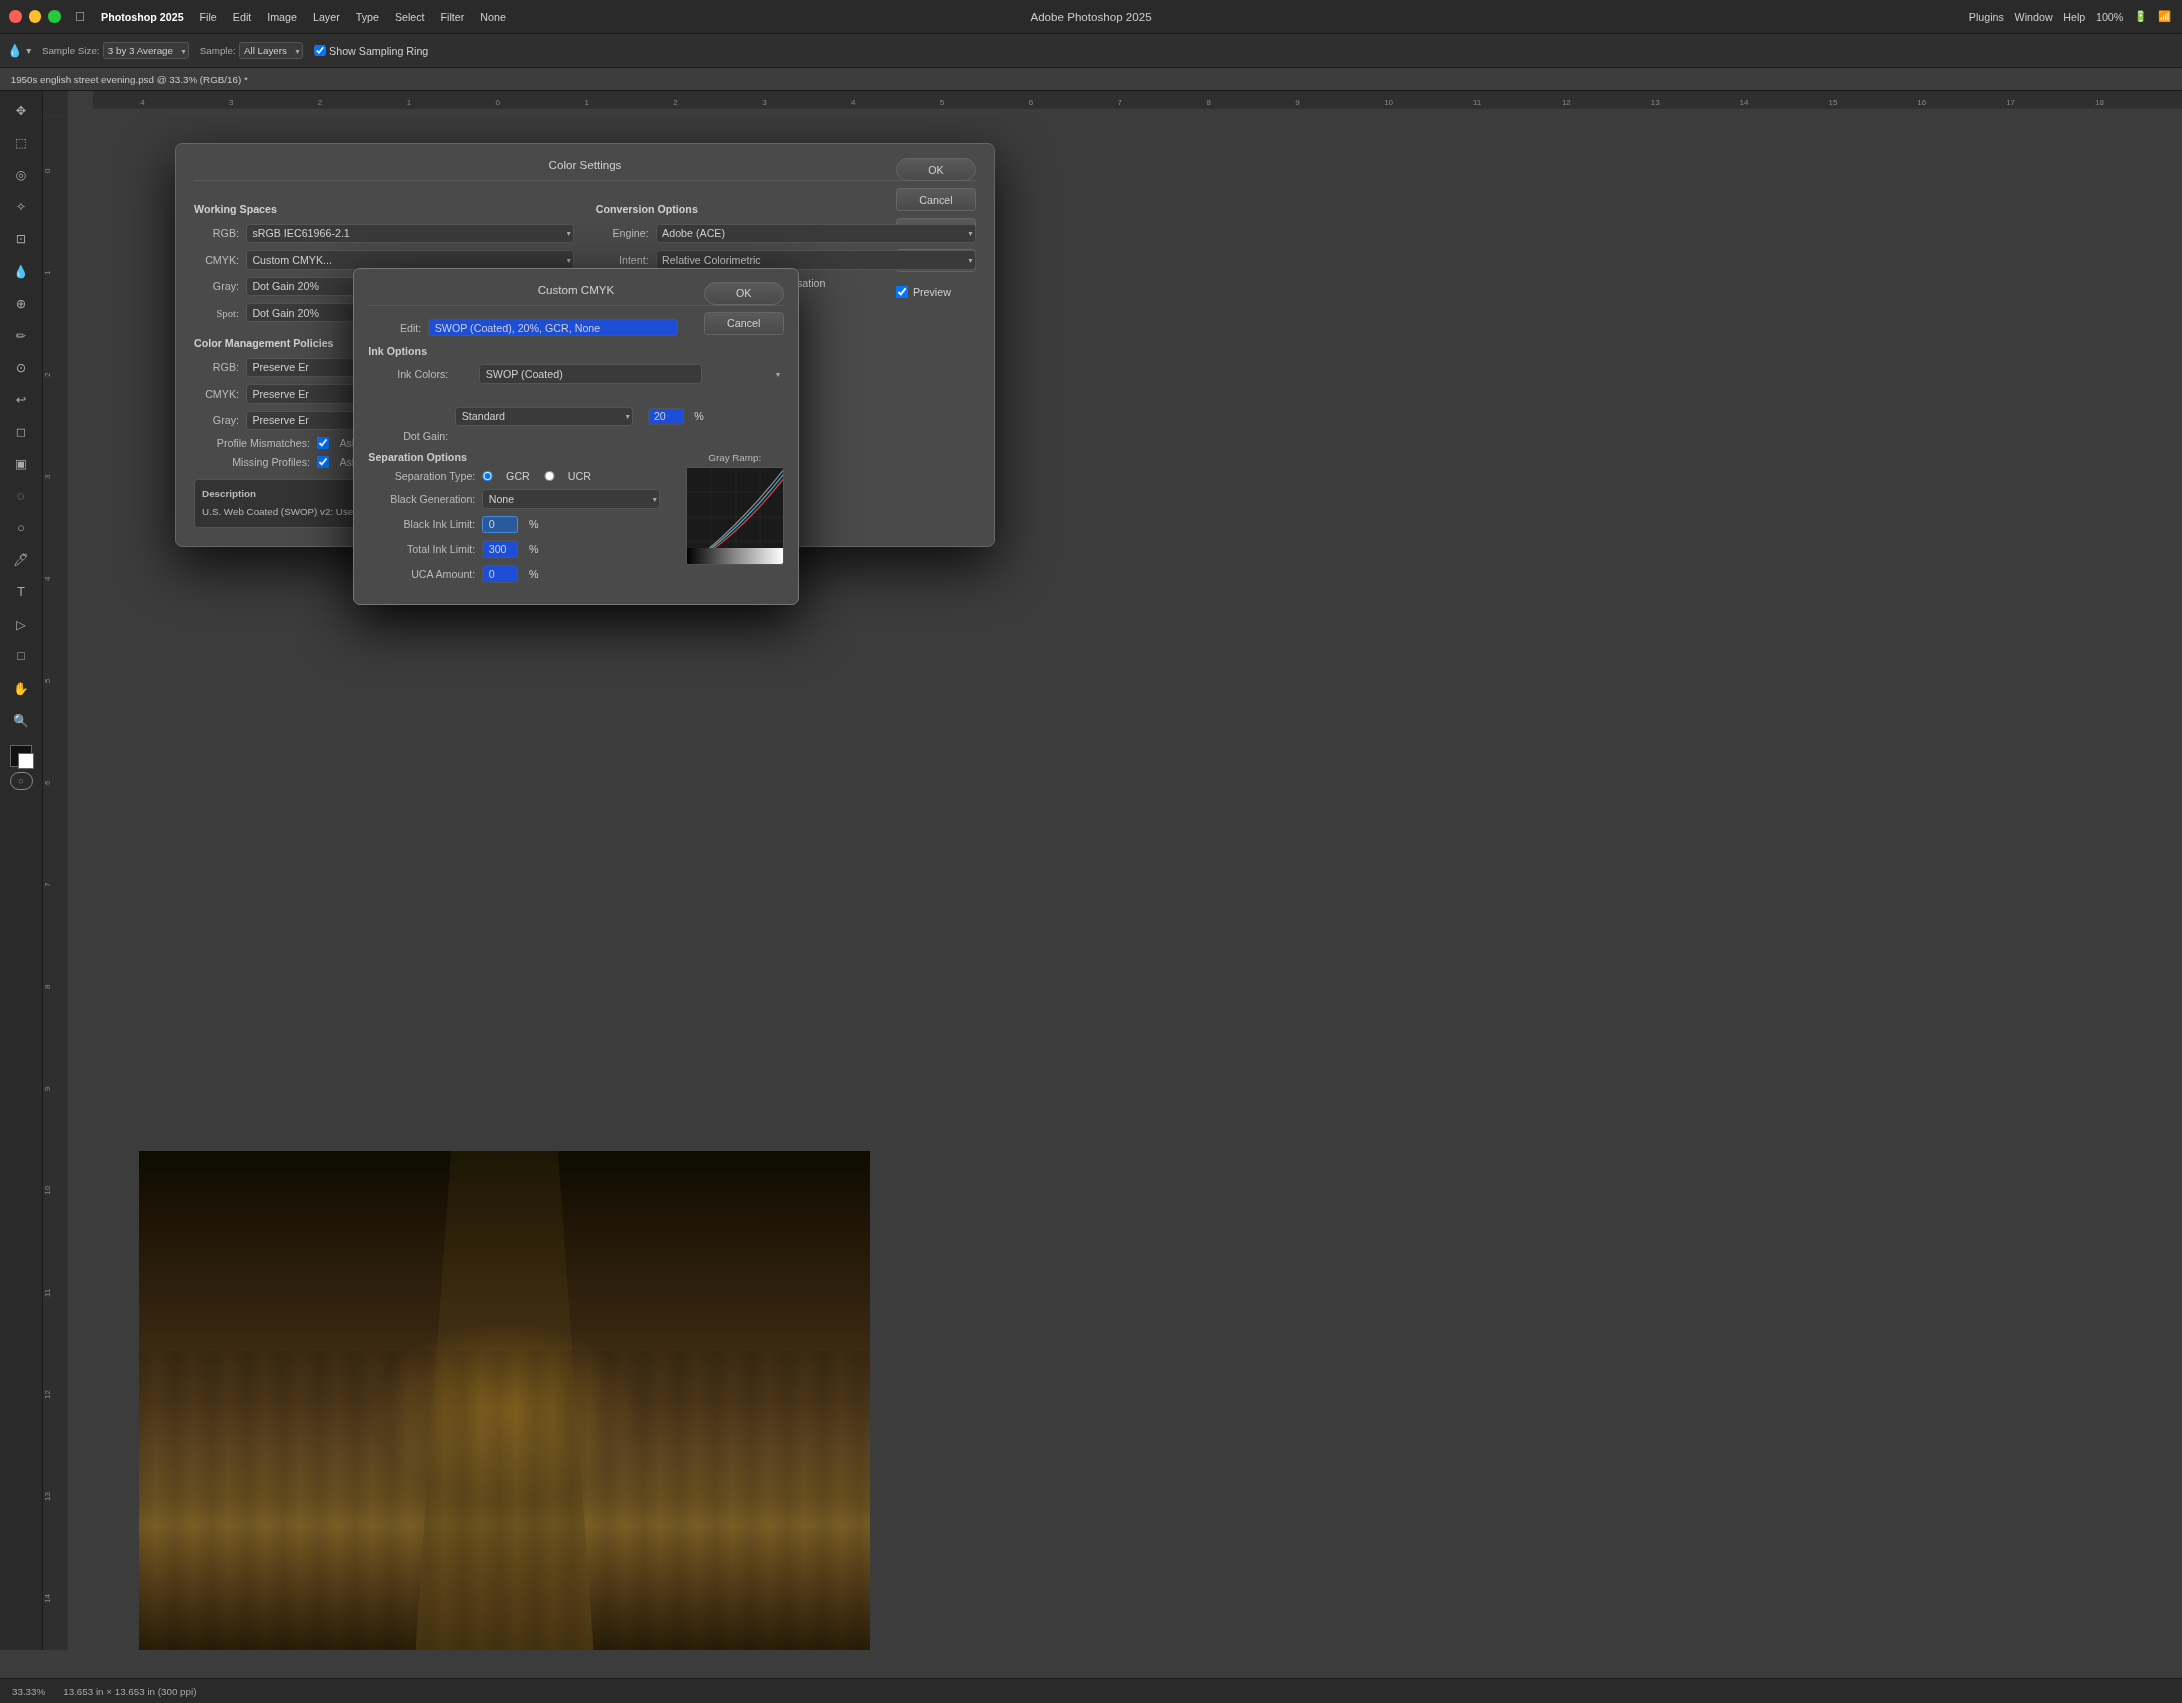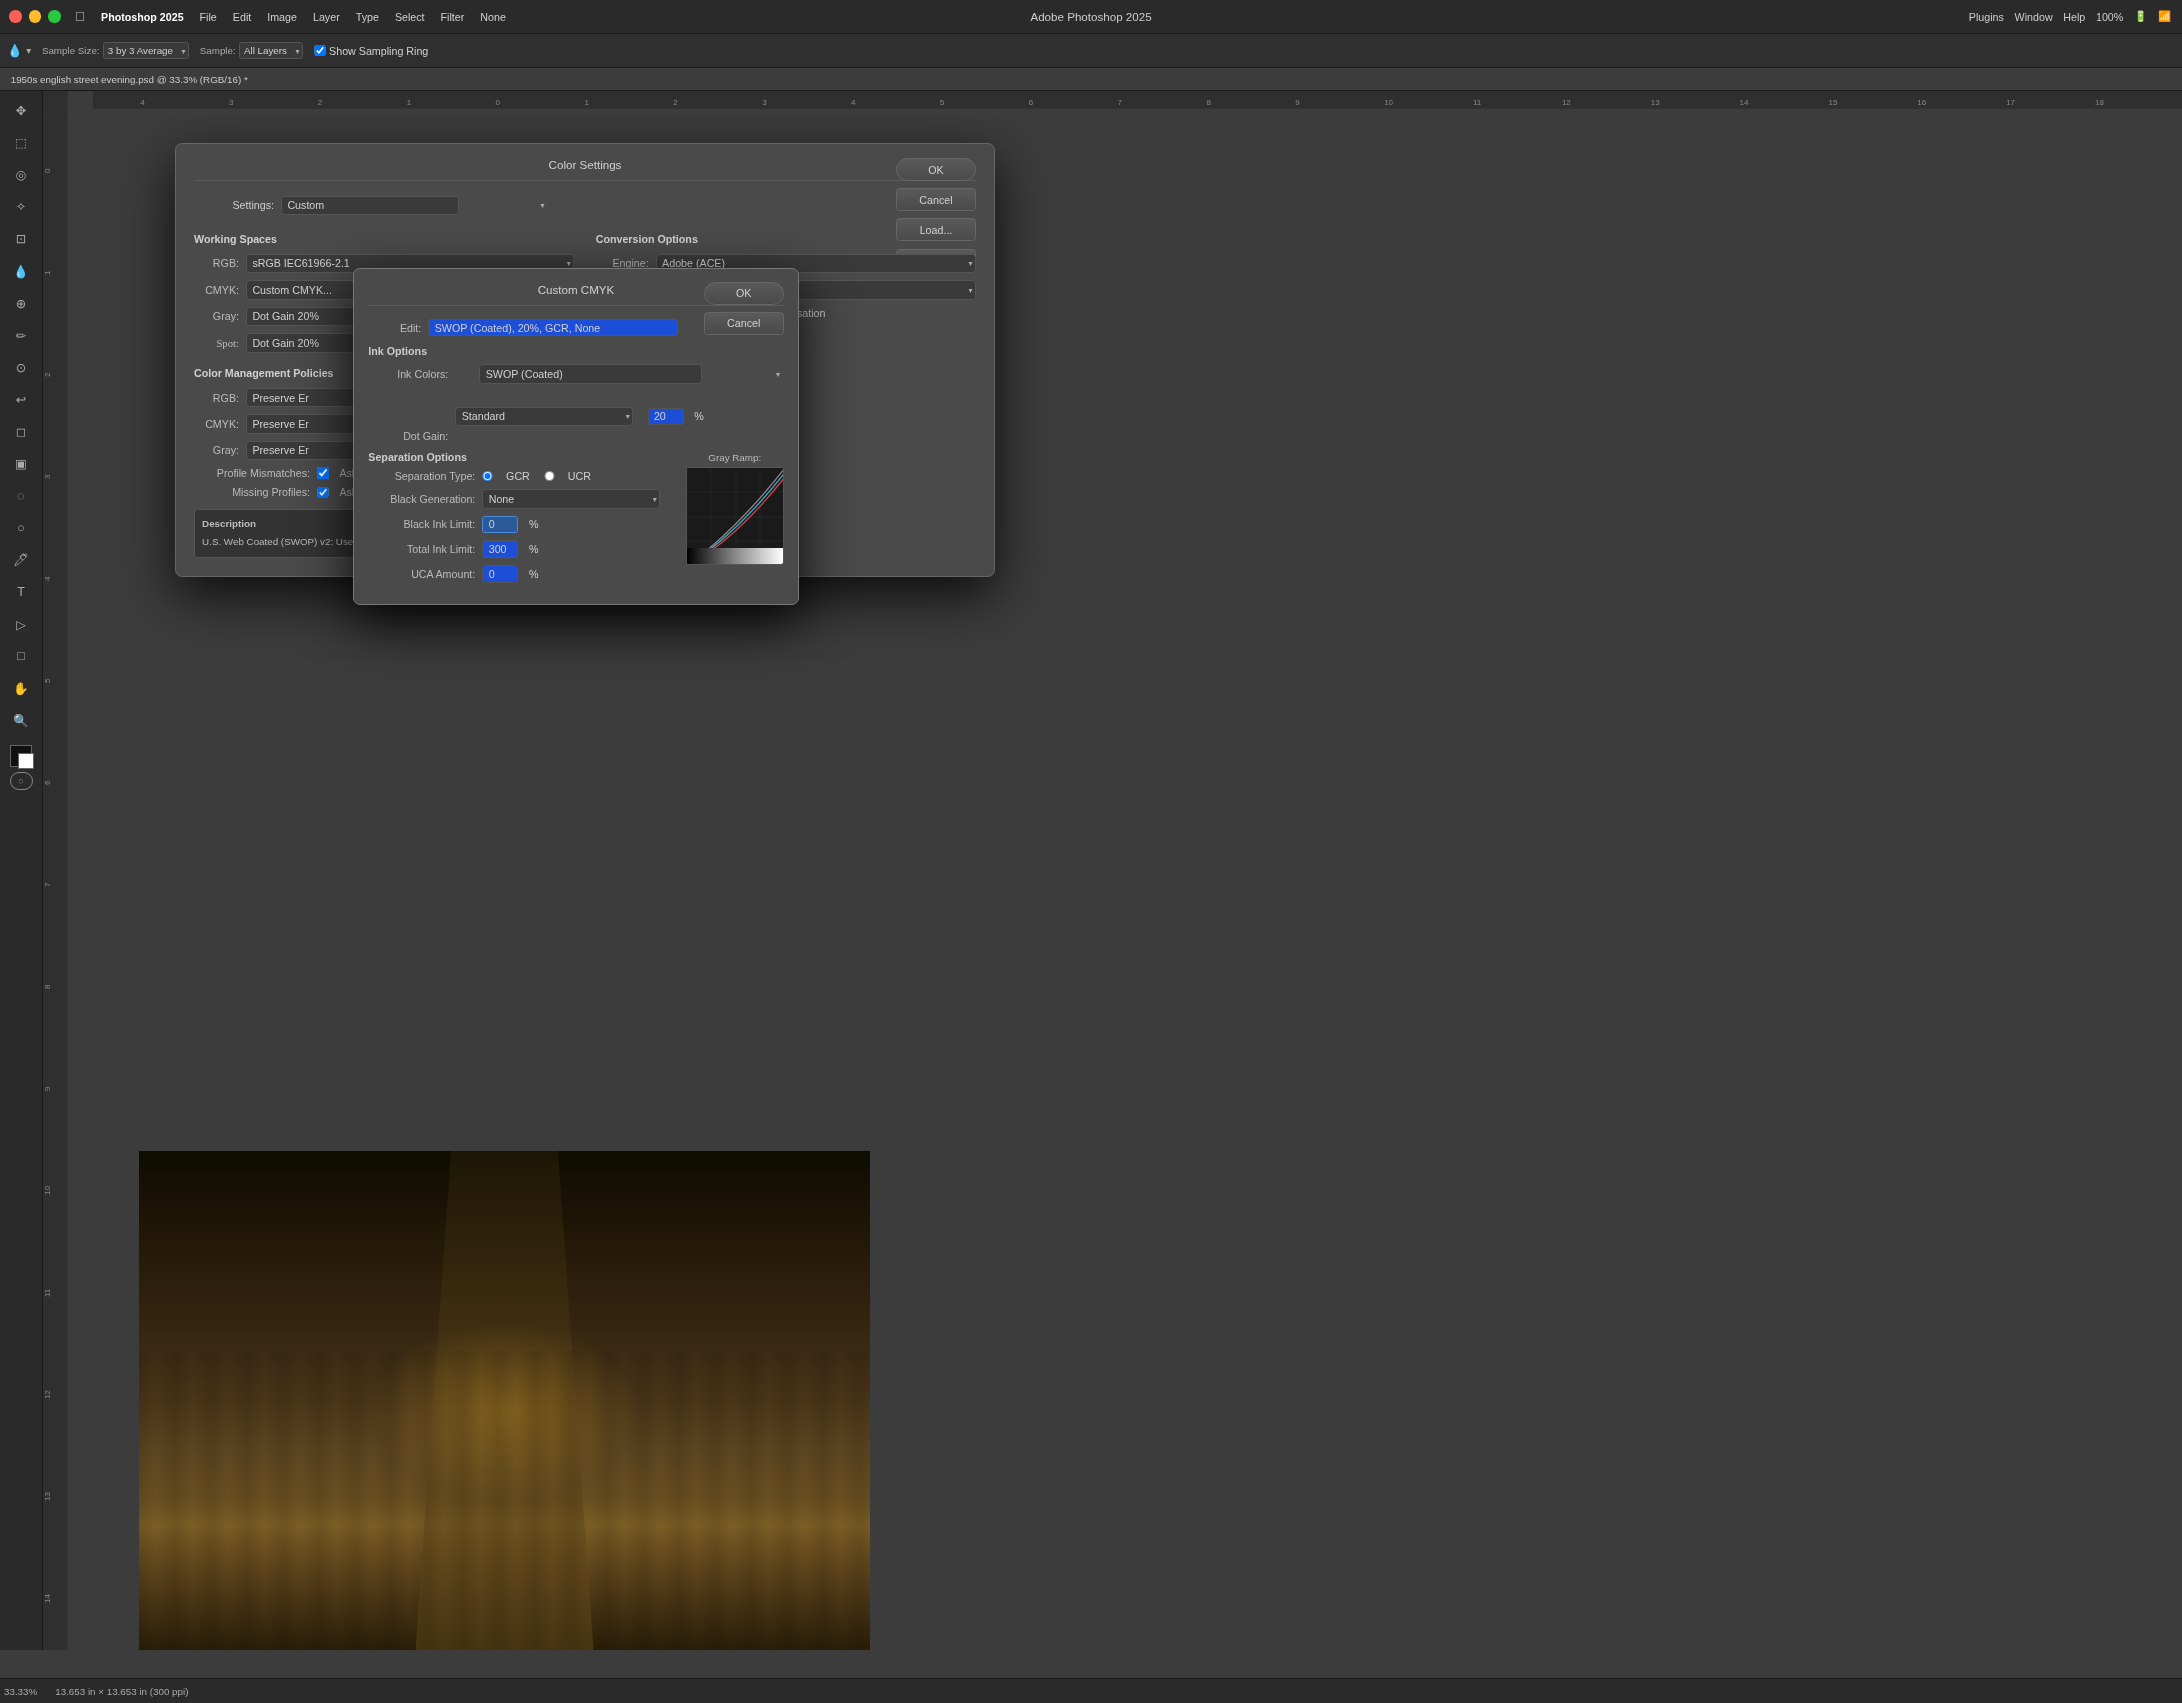--- a/index.html
+++ b/index.html
@@ -167,21 +167,21 @@
       margin-left: 25px;
     }
 
     
     .status-bar {
       height: 25px;
       background: #2a2a2a;
       border-top: 0.9px solid #1a1a1a;
       display: flex;
       align-items: center;
-      padding: 0 4px;
+      padding: 0 12px;
       font-size: 9.8px;
       color: #aaa;
       gap: 18px;
       position: absolute;
       bottom: 0;
       left: 0;
       right: 0;
     }
 
     .dialog {
@@ -586,28 +586,20 @@
               <button class="dialog-btn" style="background:linear-gradient(180deg,#5a5a5a,#4a4a4a);border-radius:12.5px;">OK</button>
               <button class="dialog-btn">Cancel</button>
               <button class="dialog-btn">Load...</button>
               <button class="dialog-btn">Save...</button>
               <div style="margin-top:7.1px;display:flex;align-items:center;gap:5.3px;">
                 <input type="checkbox" checked="" style="">
                 <span>Preview</span>
               </div>
             </div>
 
-            <div class="dialog-row">
-              <span class="dialog-label">Settings:</span>
-              <div class="select-wrapper" style="flex:1;max-width:267px;">
-                <select class="dialog-select">
-                  <option>Custom</option>
-                </select>
-              </div>
-            </div>
 
             <div class="two-col">
               <div class="col-left">
 
                 <div class="dialog-section-title">Working Spaces</div>
 
                 <div class="field-row">
                   <span class="field-label" style="width:45px;">RGB:</span>
                   <div class="select-wrapper" style="flex:1;">
                     <select class="dialog-select" style="width:100%;">

